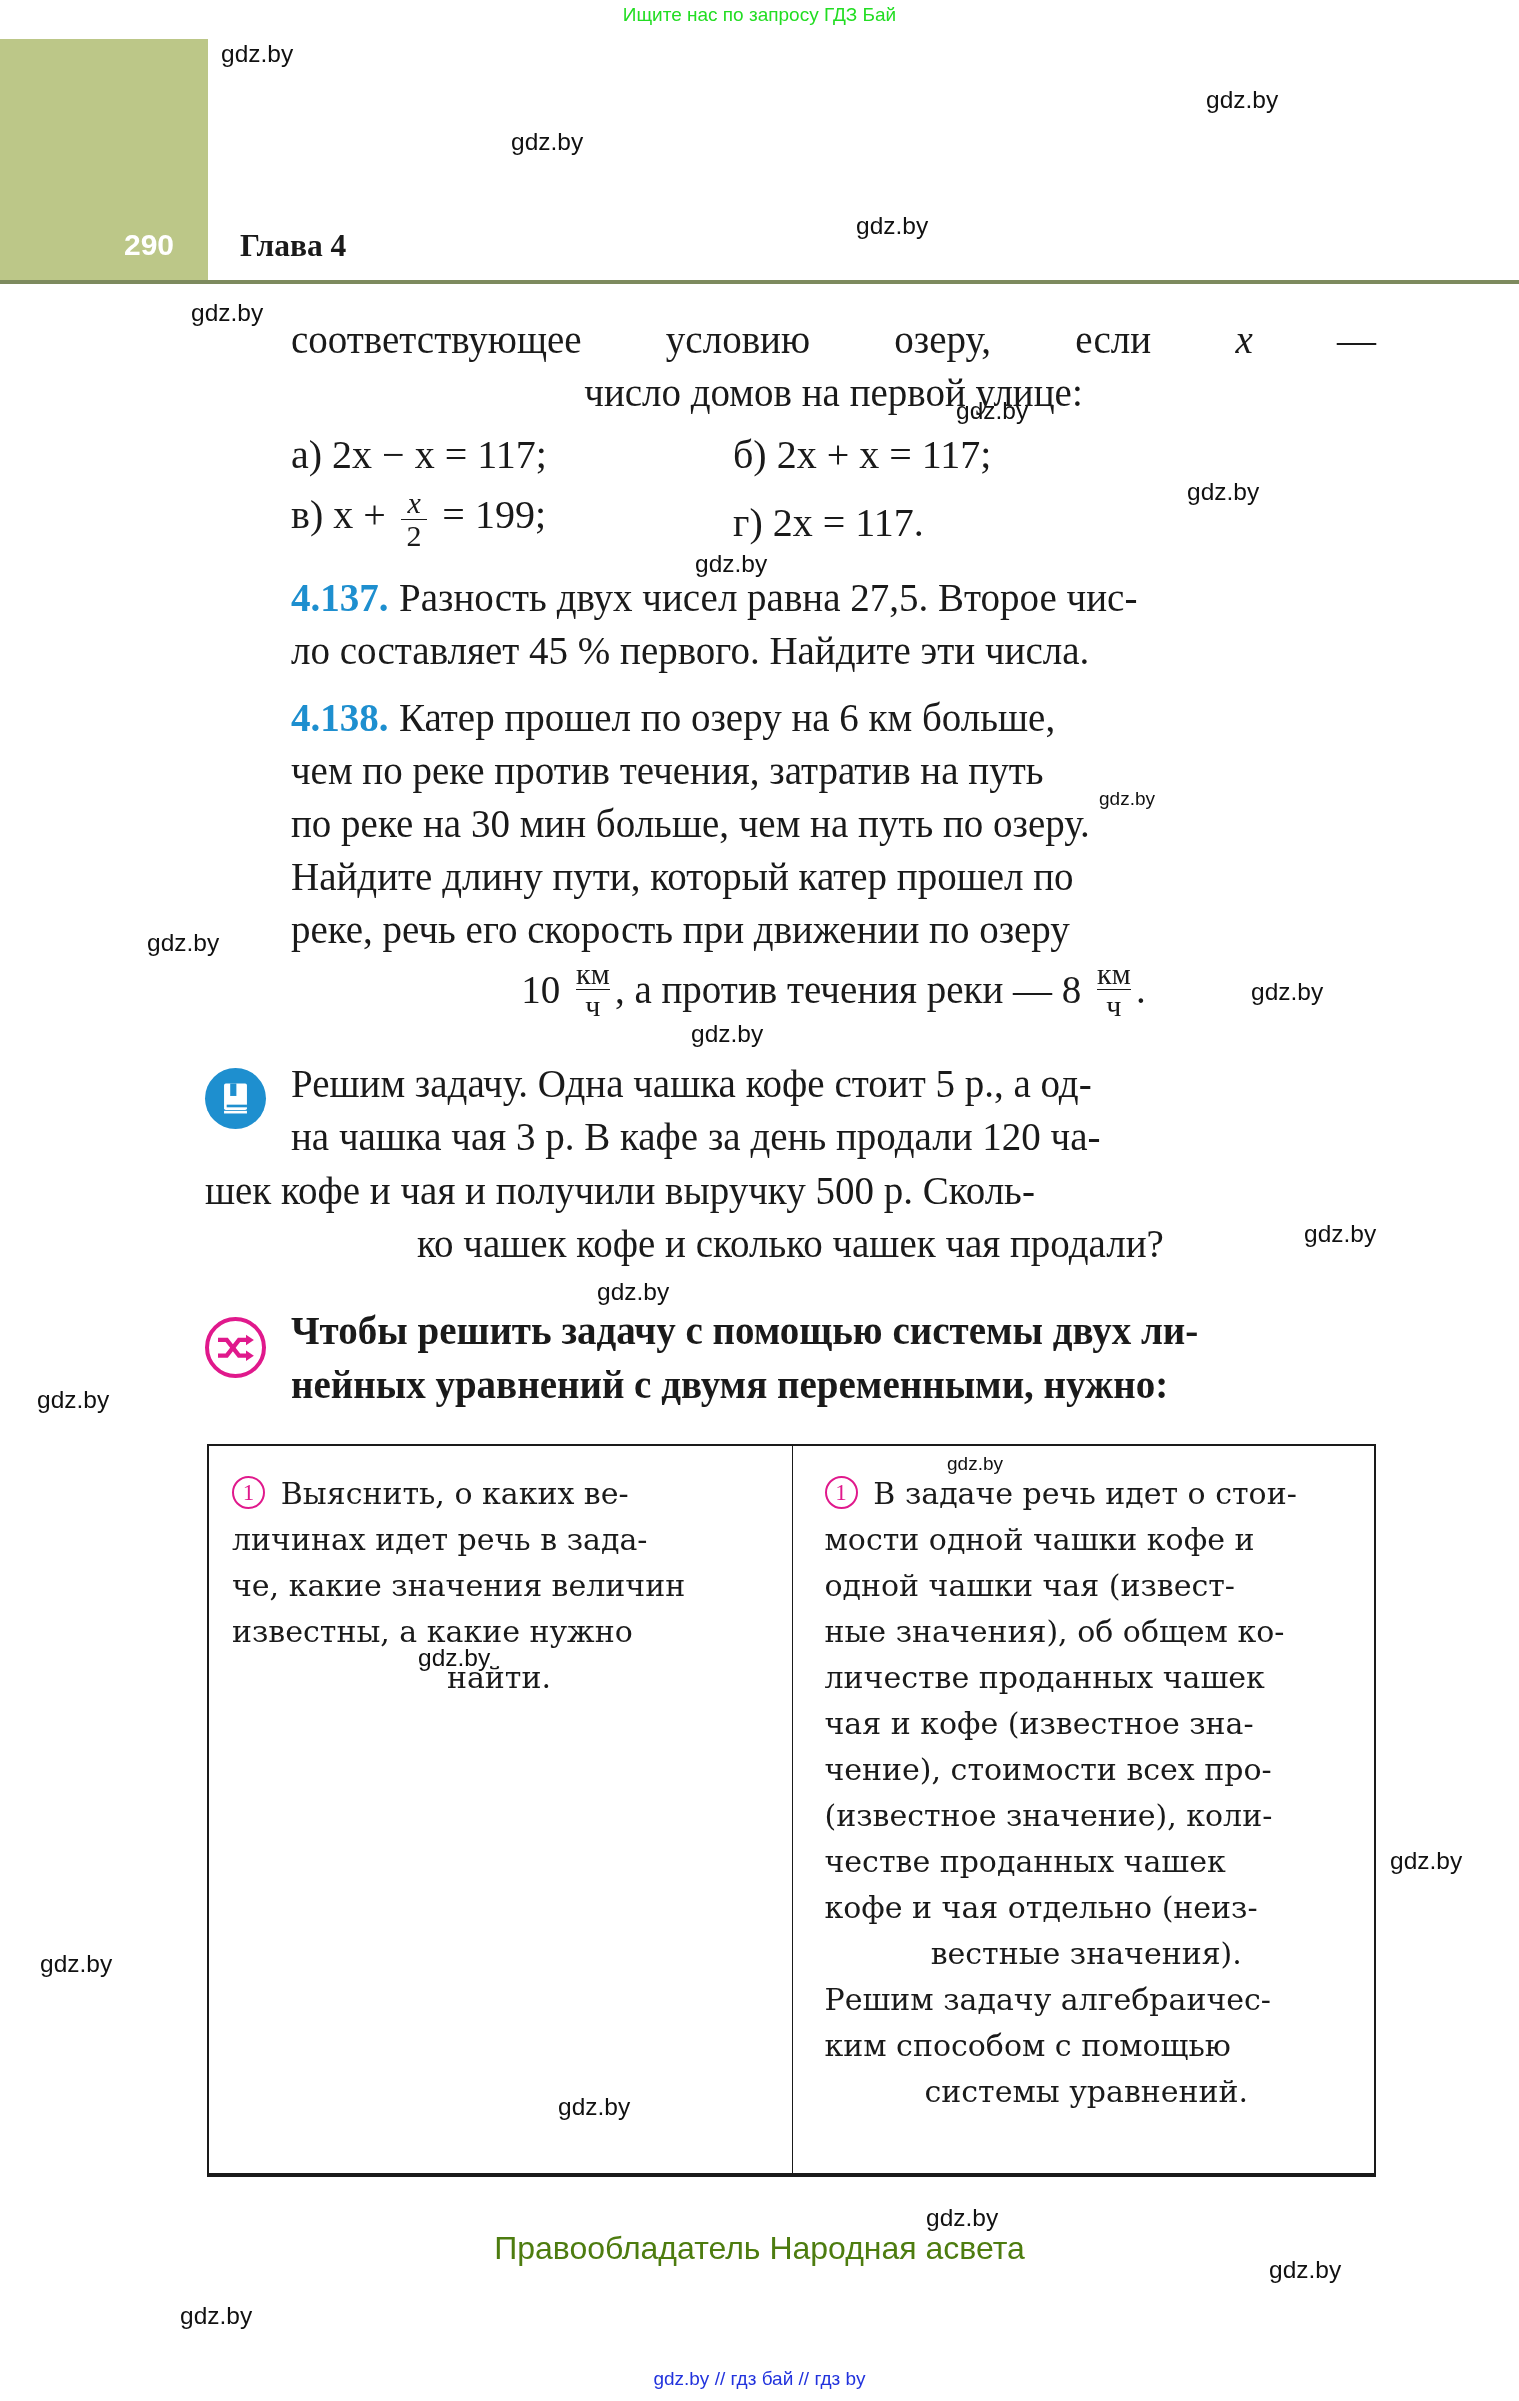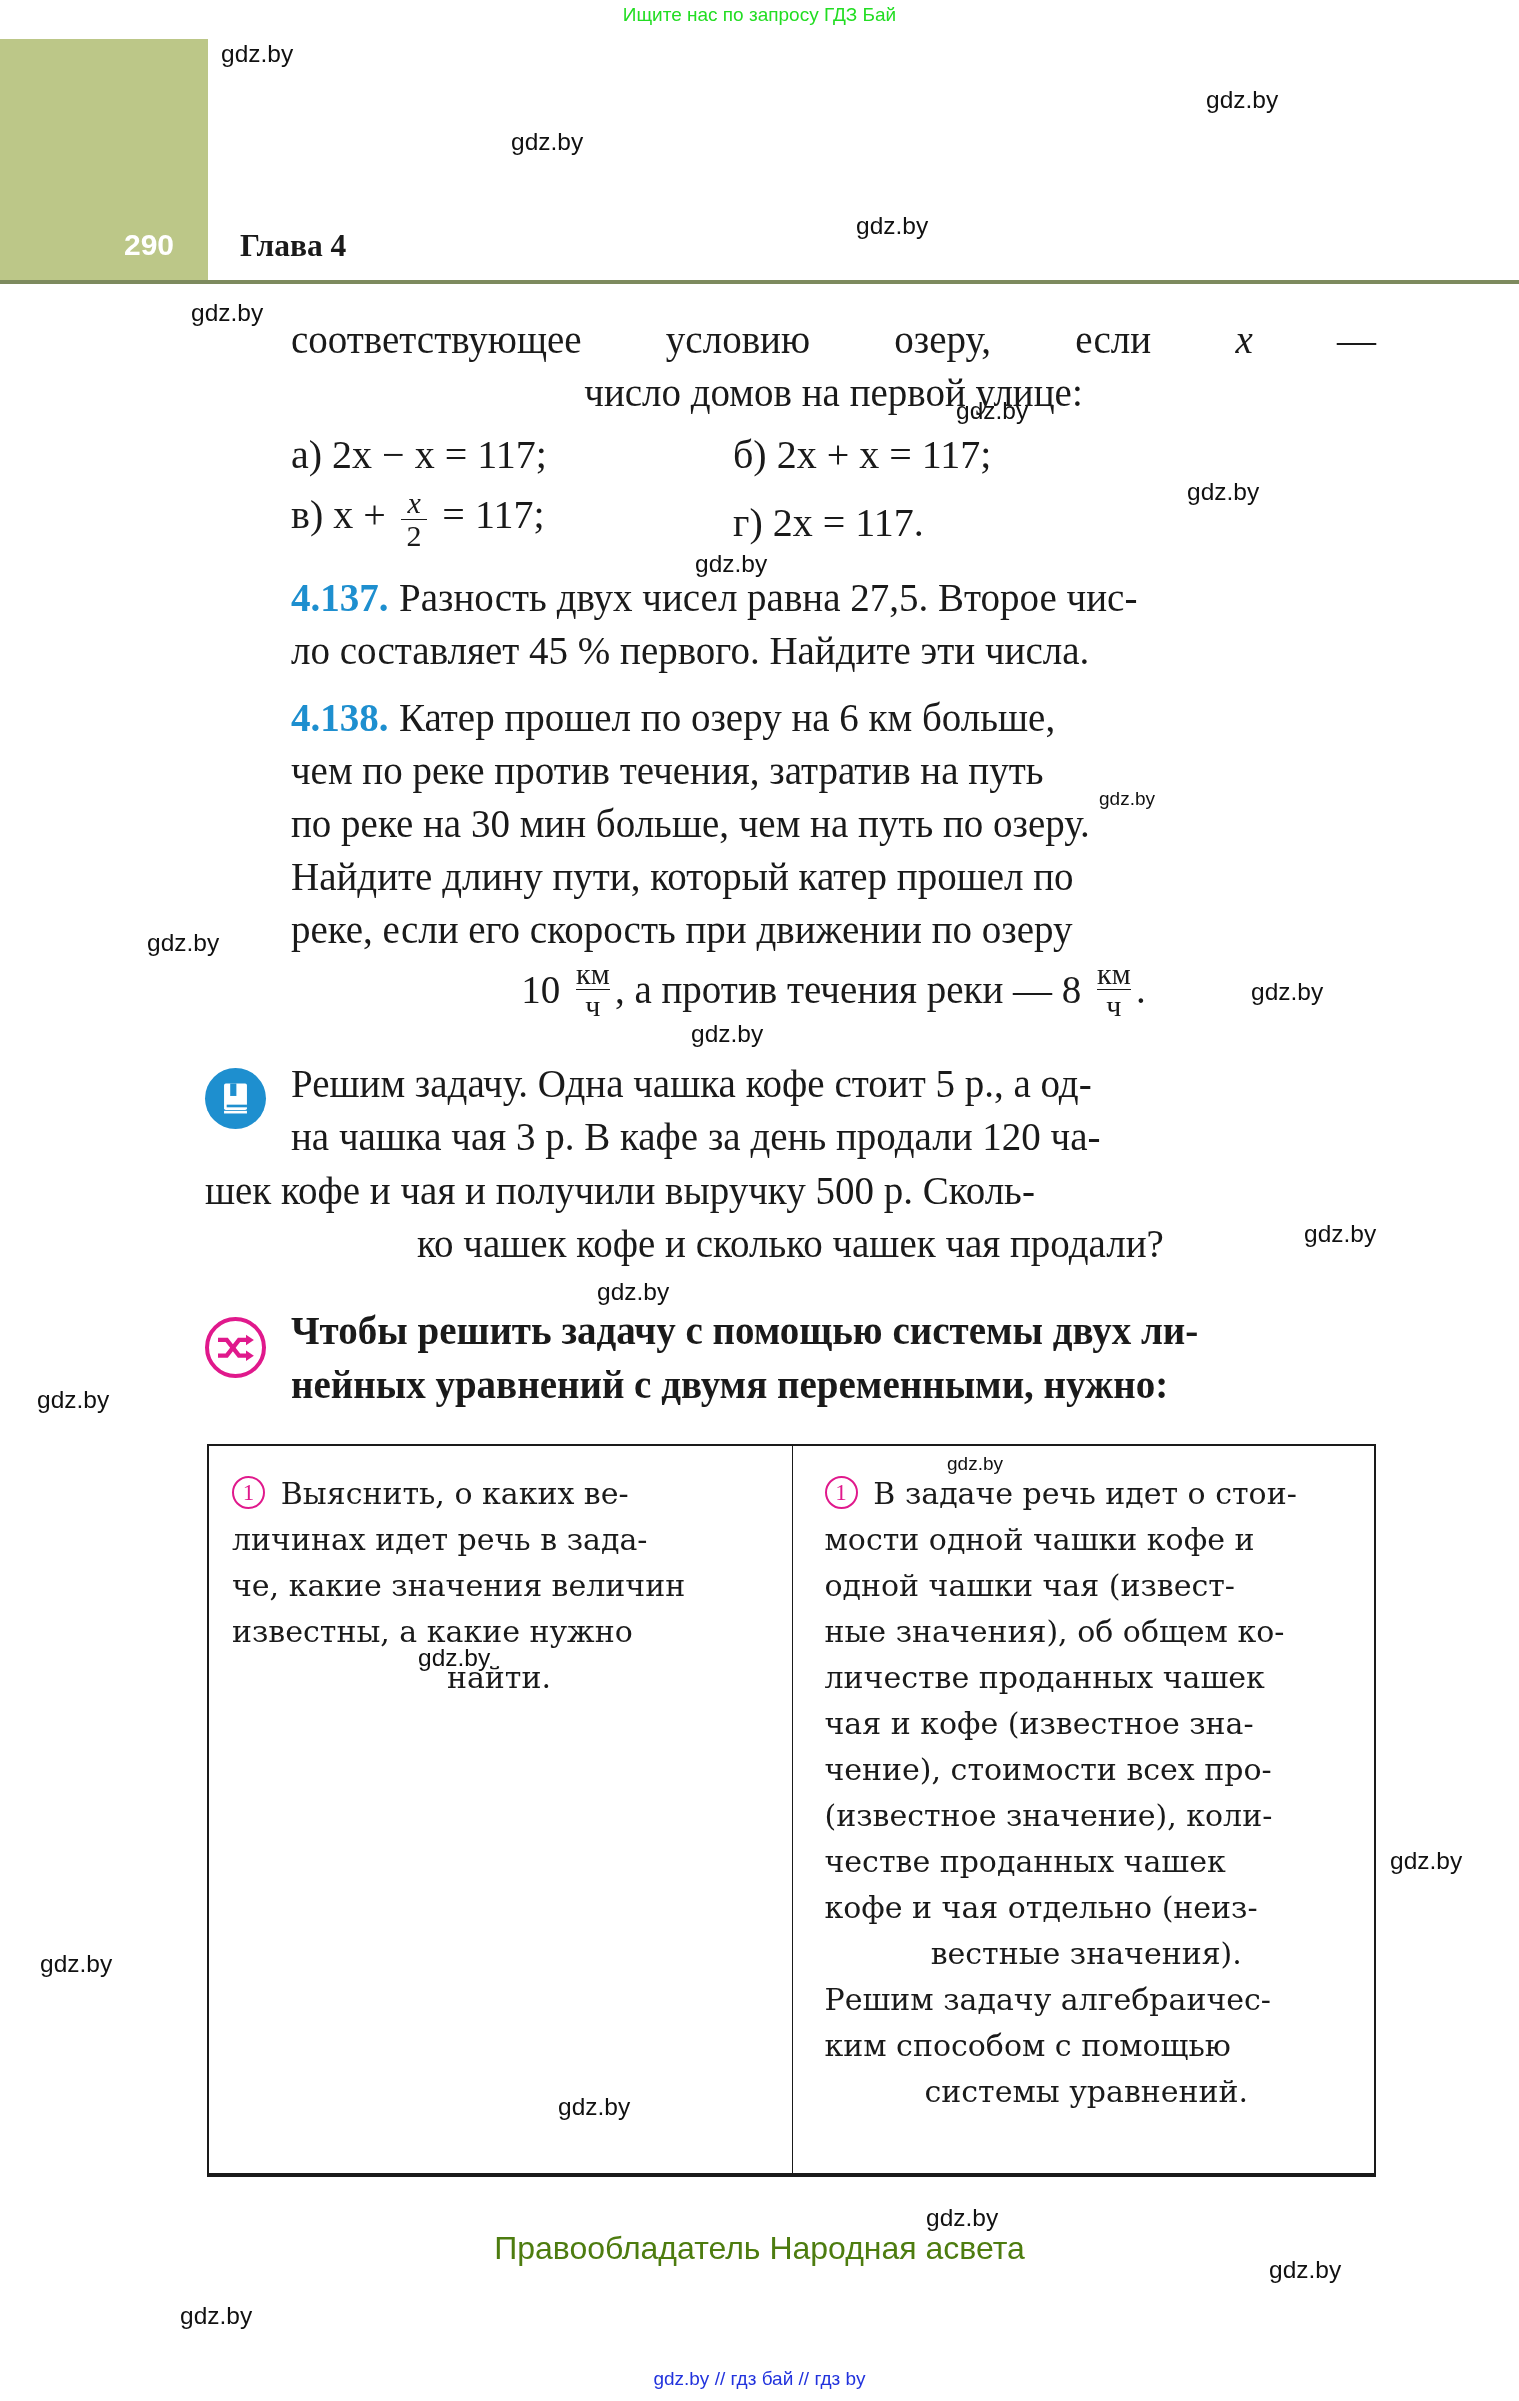--- a/index.html
+++ b/index.html
@@ -103,21 +103,21 @@
 
 <div class="eq-row" style="top:431px;">а) 2x − x = 117;</div>
 <div class="eq-row" style="top:431px;left:733px;">б) 2x + x = 117;</div>
 <div class="eq-row" style="top:487px;">
   <span>в) x +</span>
   <span class="frac">
     <span class="it">x</span>
     <span class="bar"></span>
     <span>2</span>
   </span>
-  <span>= 117;</span>
+  <span>= 199;</span>
 </div>
 <div class="eq-row" style="top:499px;left:733px;">г) 2x = 117.</div>
 
 <div class="text" style="top:571px;">
   <div class="line">
     <span><span class="num">4.137.</span><span>Разность двух чисел равна 27,5. Второе чис-</span></span>
   </div>
   <div class="line">
       <span>ло составляет 45 % первого. Найдите эти числа.</span>
     </div>
@@ -130,21 +130,21 @@
   <div class="line">
       <span>чем по реке против течения, затратив на путь</span>
     </div>
   <div class="line">
       <span>по реке на 30 мин больше, чем на путь по озеру.</span>
     </div>
   <div class="line">
       <span>Найдите длину пути, который катер прошел по</span>
     </div>
   <div class="line">
-      <span>реке, если его скорость при движении по озеру</span>
+      <span>реке, речь его скорость при движении по озеру</span>
     </div>
   <div class="line left" style="height:67px;align-items:center;gap:0;">
     <span>10</span>
     <span class="frac" style="margin-left:15.8px;">
       <span>км</span>
       <span class="bar"></span>
       <span>ч</span>
     </span>
     <span>, а против течения реки — 8</span>
     <span class="frac" style="margin-left:15.8px;">

